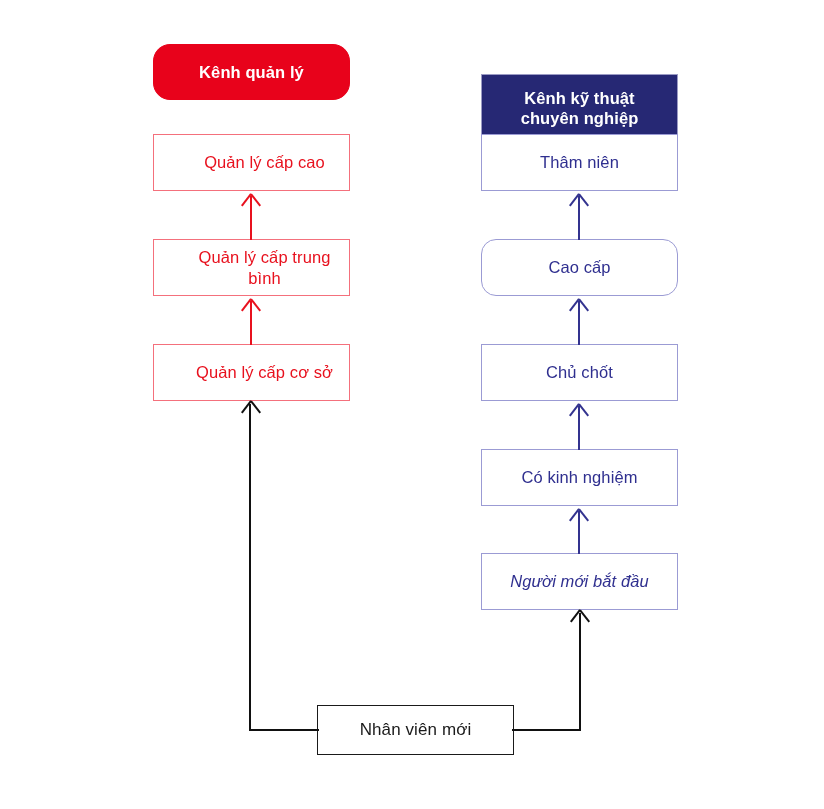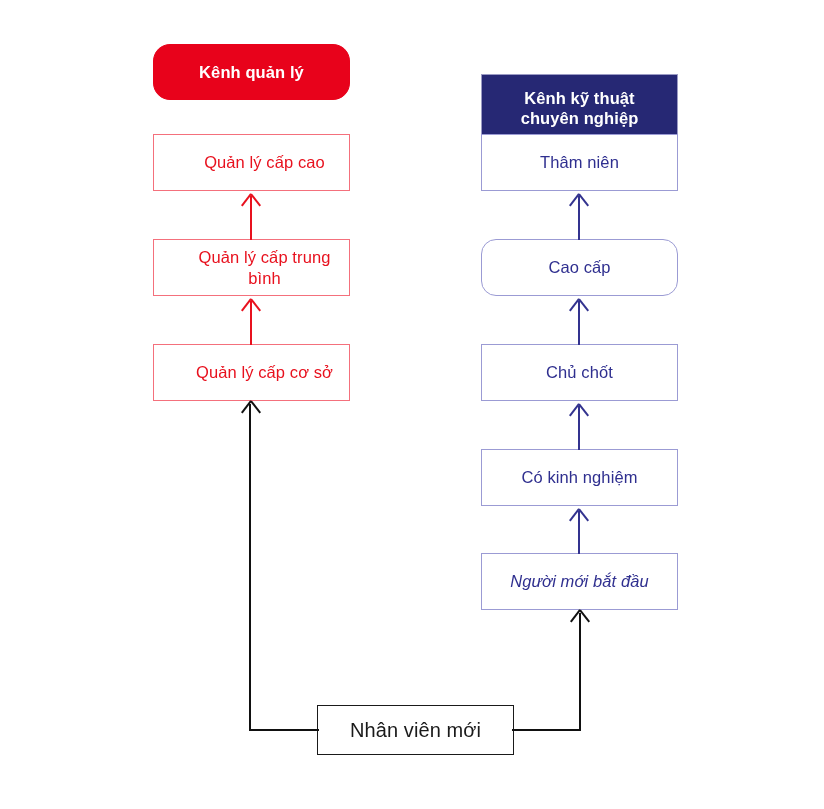--- a/index.html
+++ b/index.html
@@ -78,21 +78,21 @@
   }
   
   .box-entry {
     left: 317px;
     top: 705px;
     width: 197px;
     height: 50px;
     background: #ffffff;
     border: 1.6px solid #1a1a1a;
     color: #1a1a1a;
-    font-size: 20px;
+    font-size: 17px;
     font-weight: 500;
   }
   
   .stem {
     position: absolute;
     width: 2.2px;
   }
   .stem-red   { background: #E8111E; }
   .stem-blue  { background: #33338F; }
 

